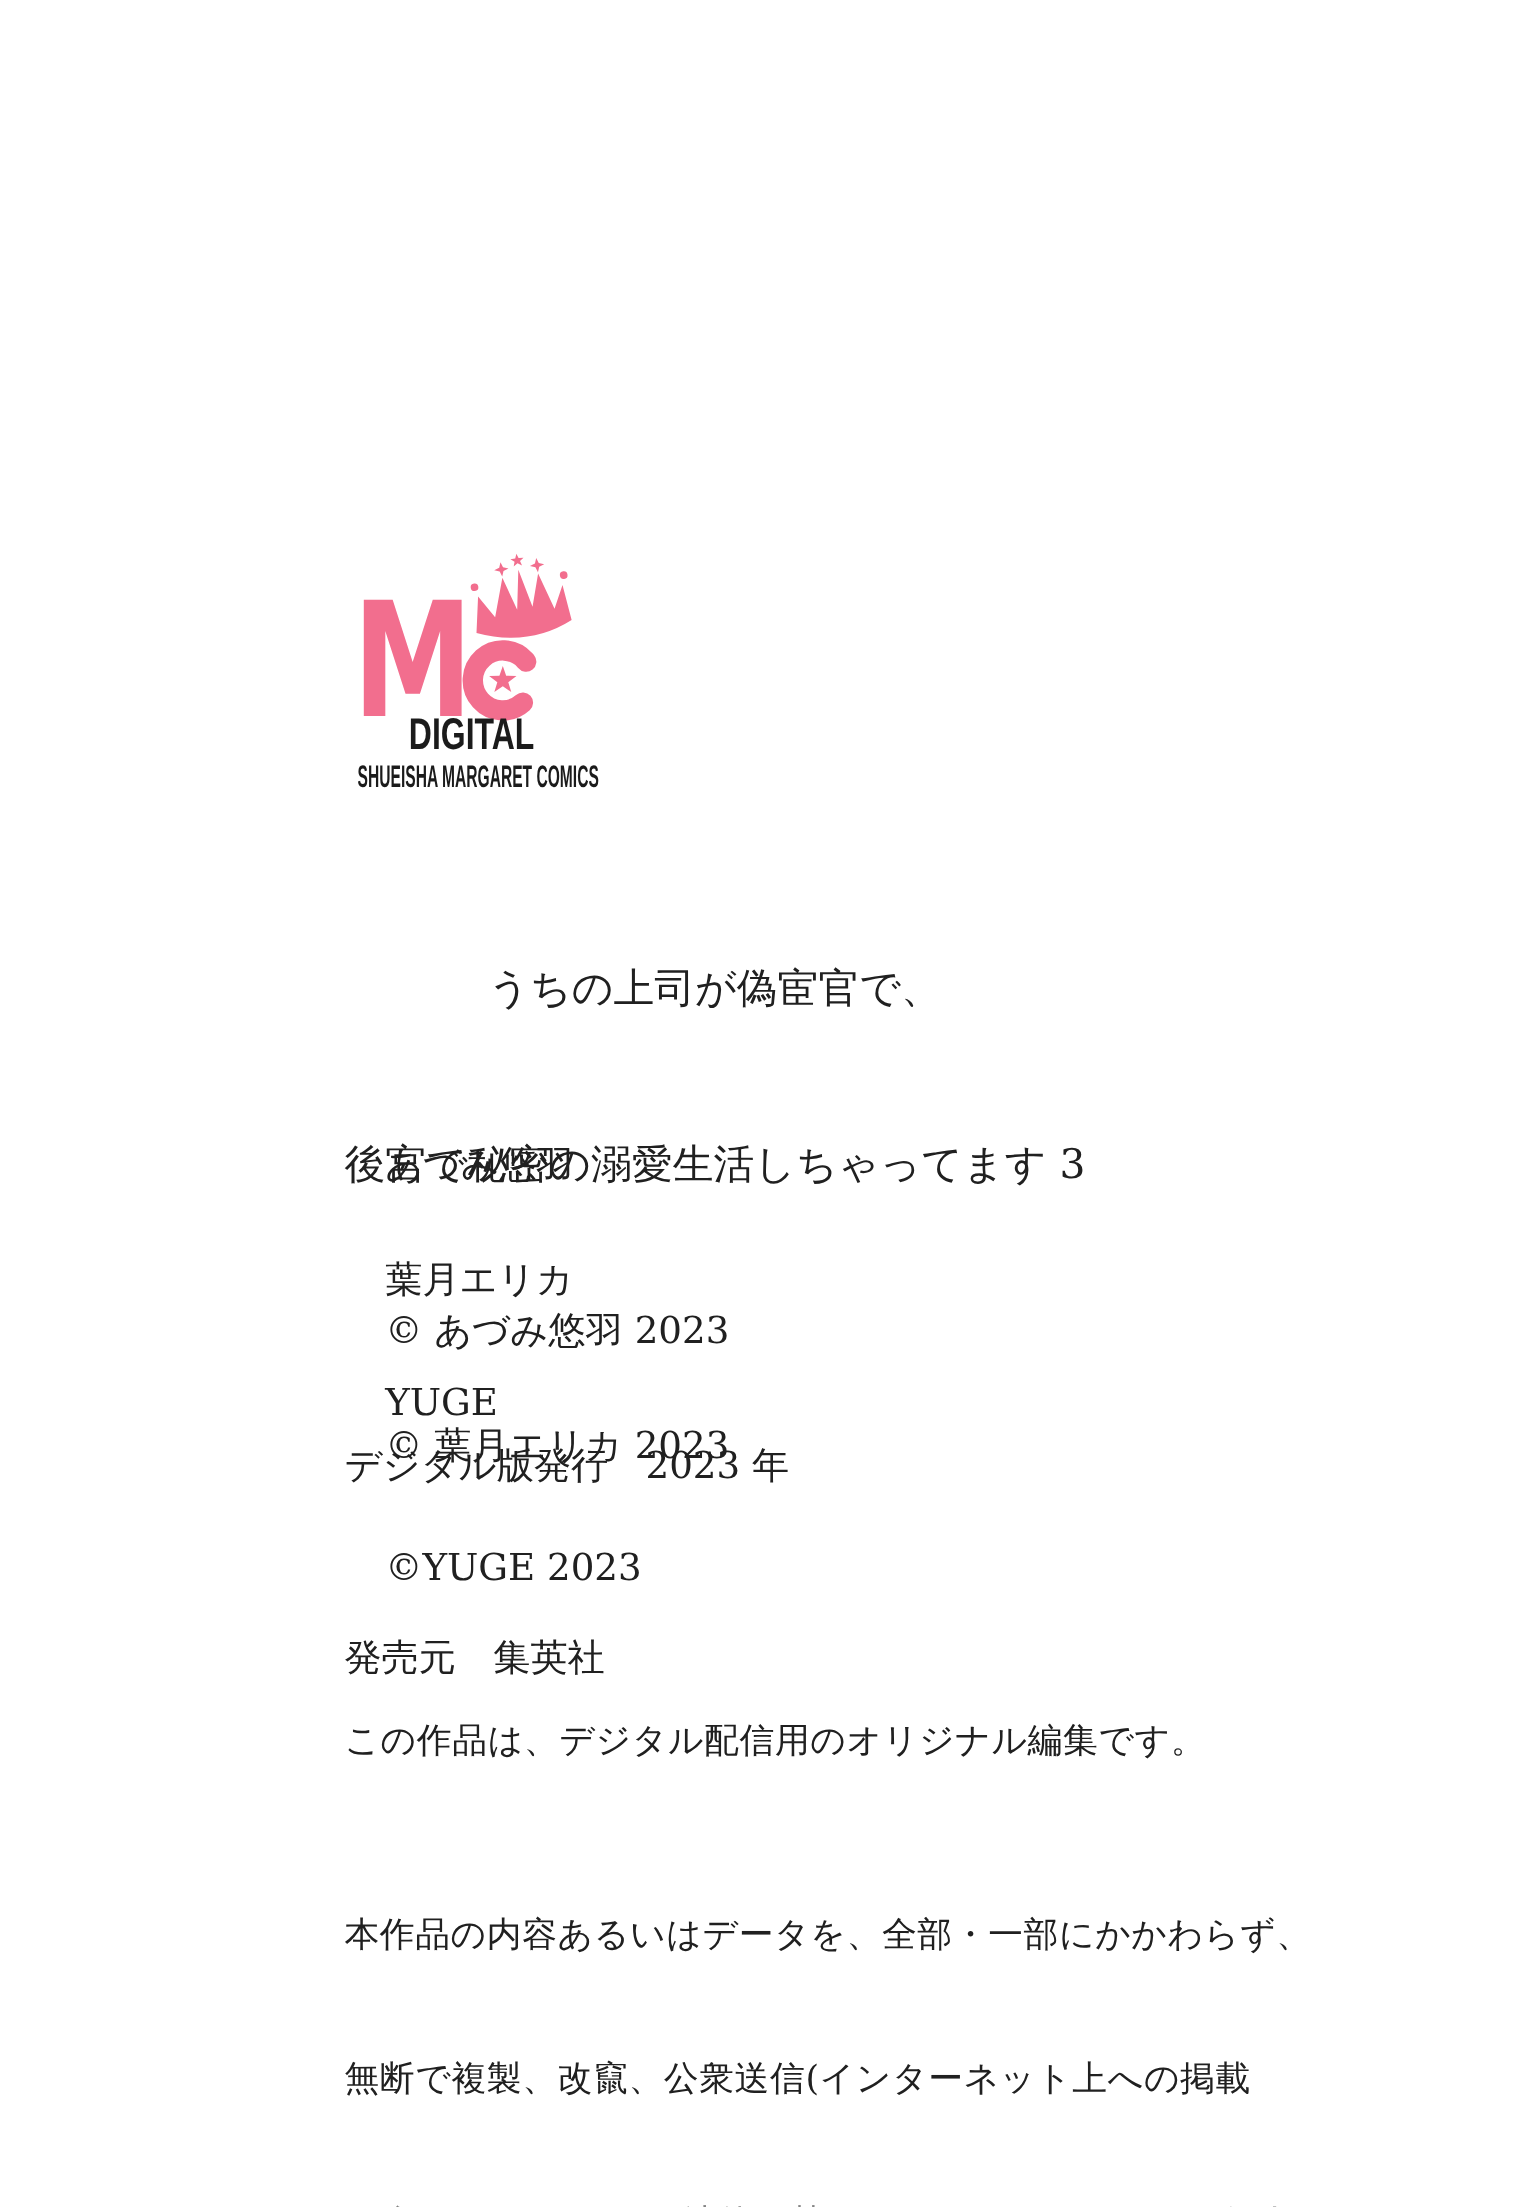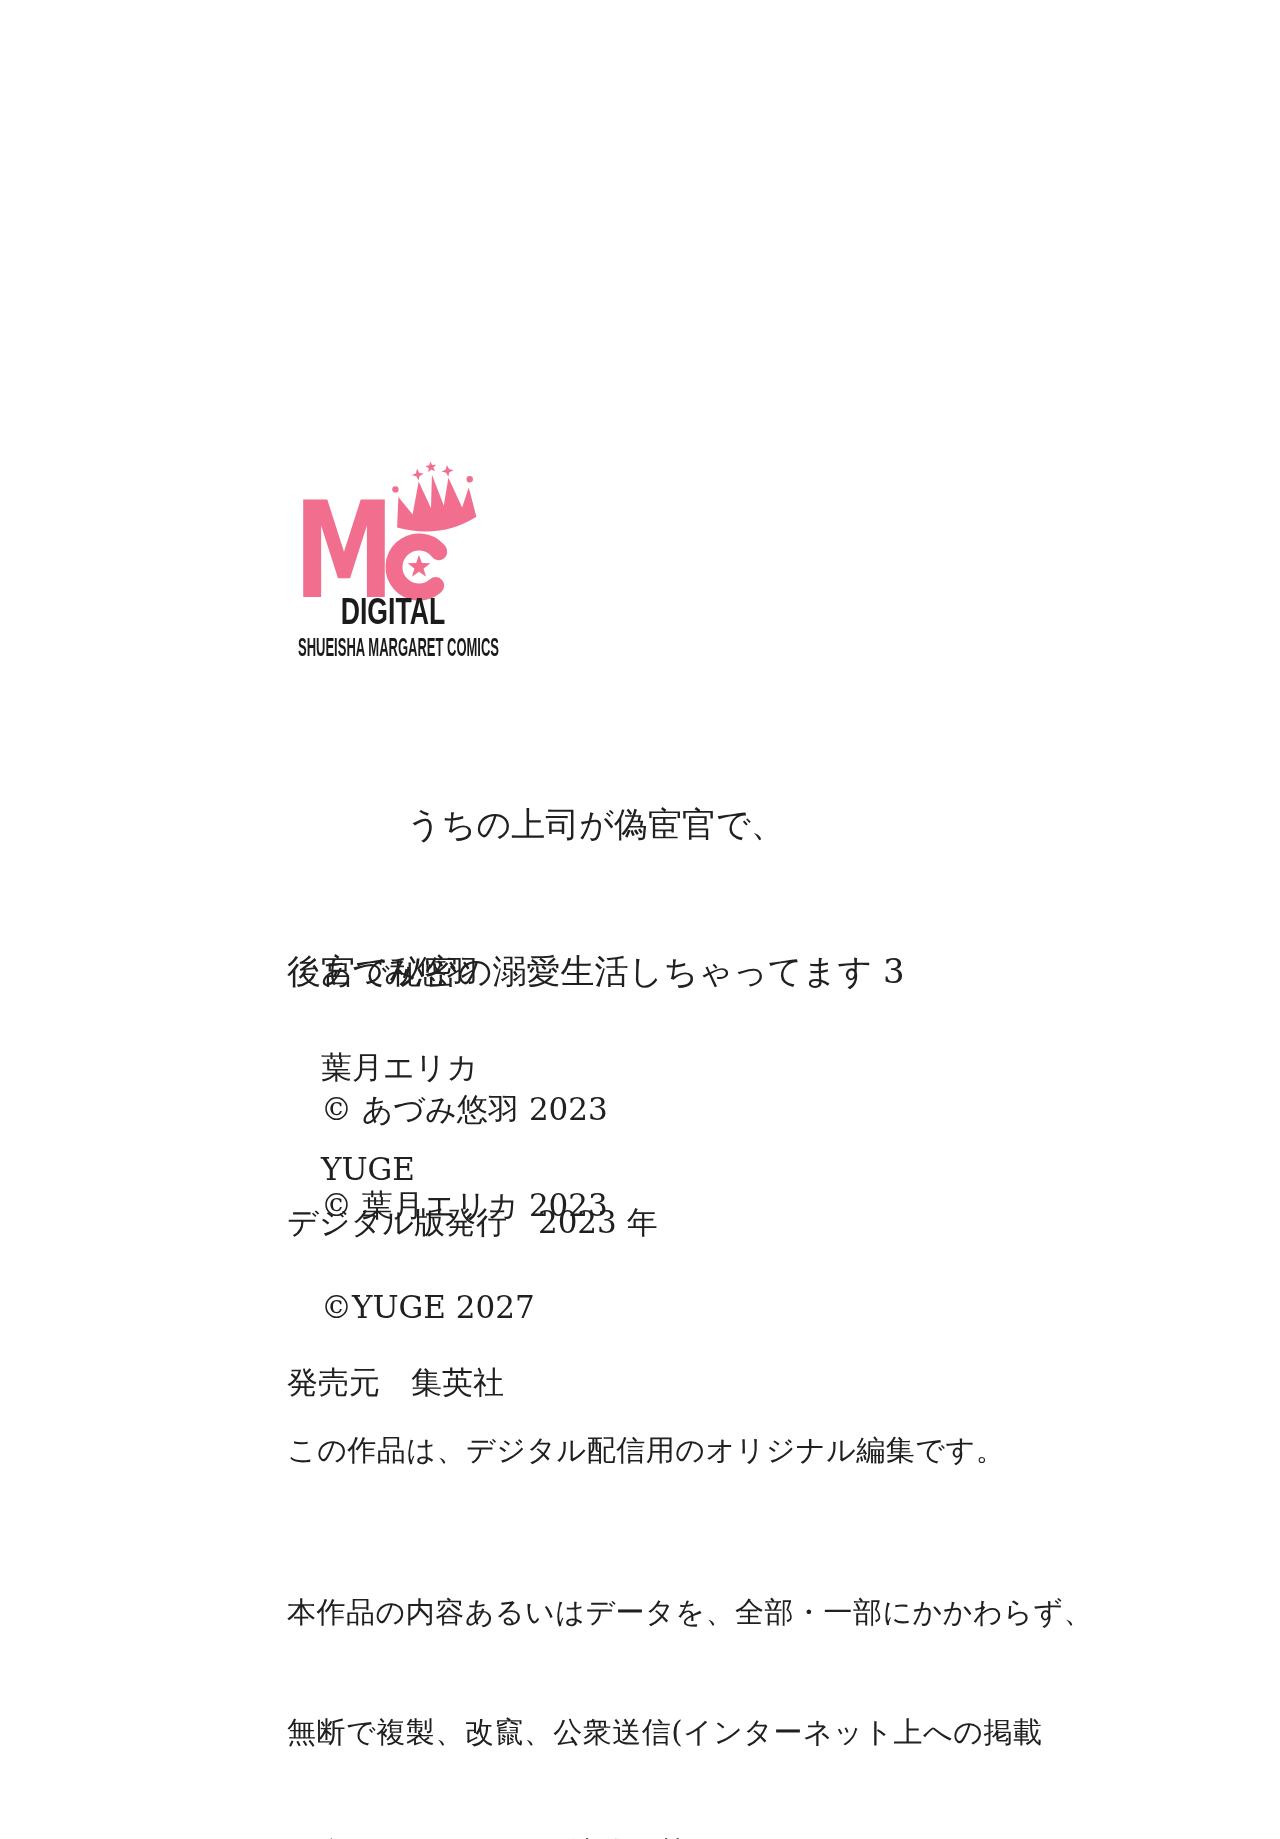--- a/index.html
+++ b/index.html
@@ -74,21 +74,21 @@
   <div class="abs txt credit credit-1">
     <div>あづみ悠羽</div>
     <div>© あづみ悠羽 2023</div>
   </div>
   <div class="abs txt credit credit-2">
     <div>葉月エリカ</div>
     <div>© 葉月エリカ 2023</div>
   </div>
   <div class="abs txt credit credit-3">
     <div>YUGE</div>
-    <div>©YUGE 2027</div>
+    <div>©YUGE 2023</div>
   </div>
 
   <div class="abs txt pub">デジタル版発行　2023 年</div>
 
   <div class="abs txt seller">
     <div>発売元　集英社</div>
   </div>
 
   <div class="abs txt note">この作品は、デジタル配信用のオリジナル編集です。</div>
 

